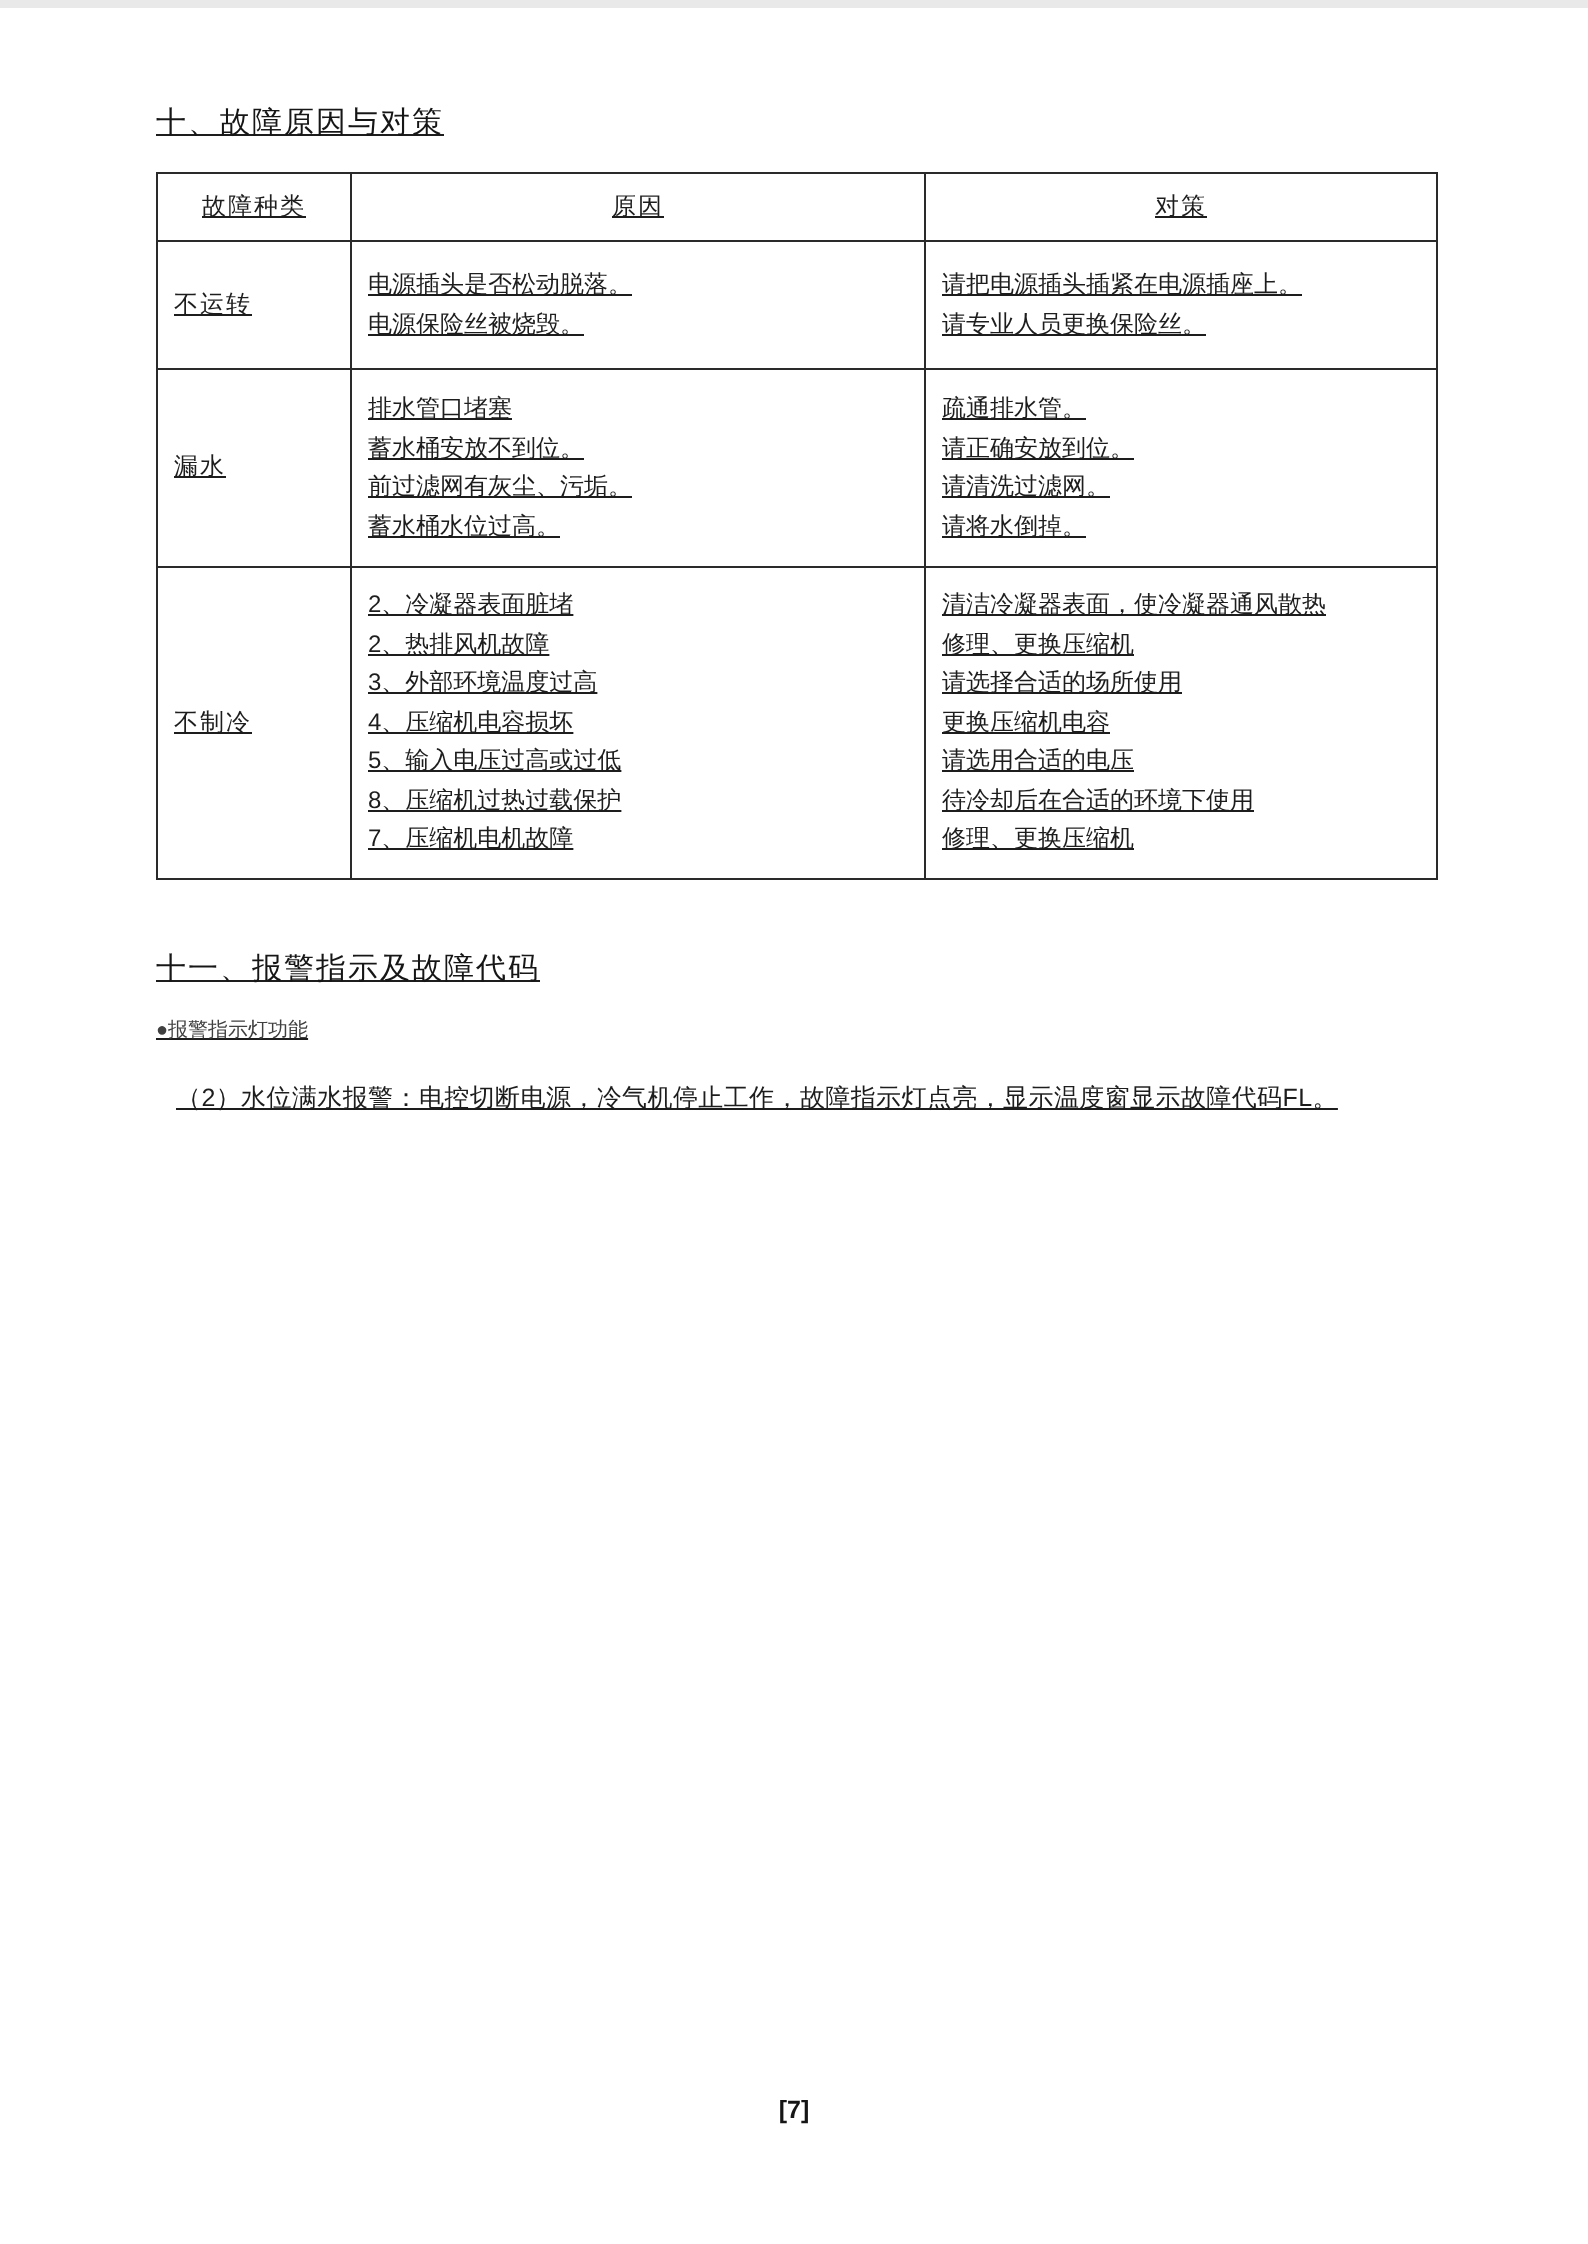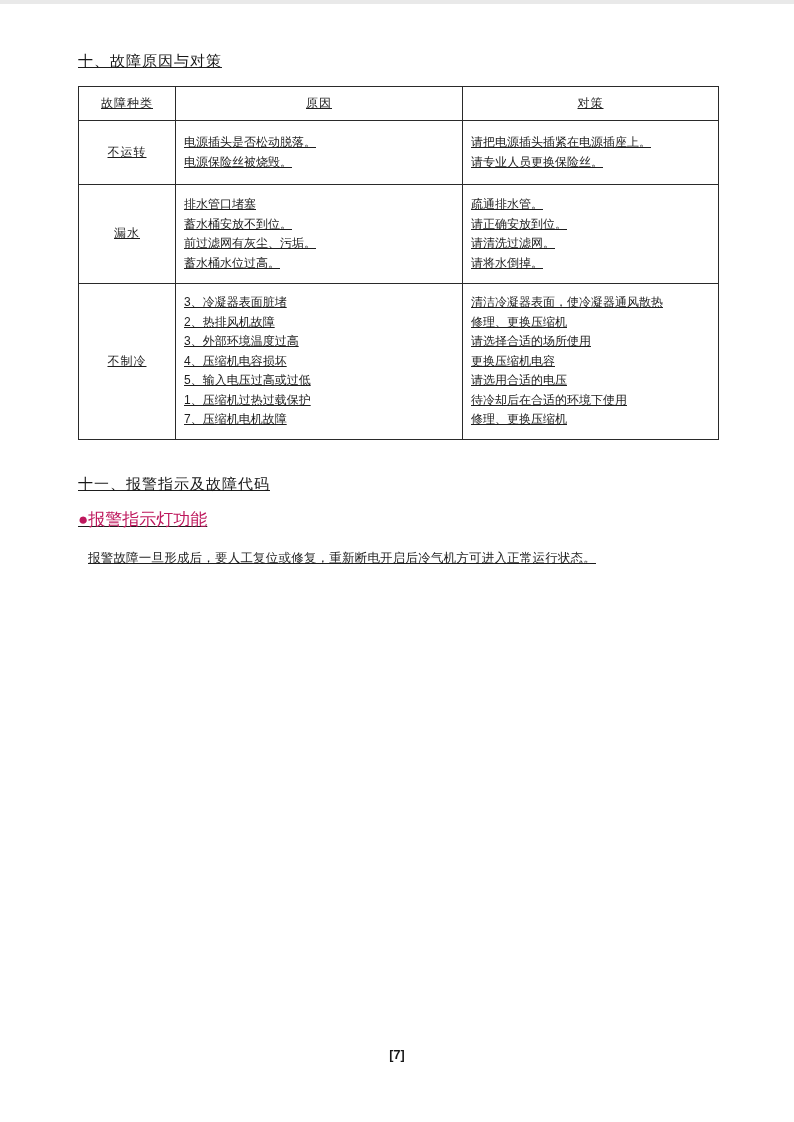--- a/index.html
+++ b/index.html
@@ -37,34 +37,34 @@
     font-size: 12px;
     line-height: 19.5px;
     vertical-align: middle;
     padding: 9px 8px;
     box-sizing: border-box;
   }
   .fault-table col.c-type  { width: 97px; }
   .fault-table col.c-cause { width: 287px; }
   .fault-table col.c-fix   { width: 256px; }
   .fault-table th { height: 34px; text-align: center; padding: 4px 2px; letter-spacing: 1px; }
-  .cell-type { text-align: center; letter-spacing: 1px; }
+  .cell-type { text-align: left; letter-spacing: 1px; }
   .cell-cause { padding-left: 12px; }
   .cell-fix   { padding-left: 9px; }
   .row-1 td { height: 64px; }
   .row-2 td { height: 99px; }
   .row-3 td { height: 147px; }
   .cell-line { white-space: nowrap; }
 
   .sec11 { margin-top: 35px; }
   .bullet-heading {
-    font-size: 17px;
+    font-size: 10px;
     font-weight: 500;
     margin: 0;
-    color: #be185d;
+    color: #404040;
   }
   .alarm-items { margin-top: 14px; }
   .alarm-item, .alarm-note {
     font-size: 12.5px;
     line-height: 16px;
     margin: 0 0 0 10px;
     padding-top: 19px;
     white-space: nowrap;
     letter-spacing: 0.2px;
   }
@@ -132,47 +132,47 @@
           <td class="cell-fix">
             <div class="cell-line">疏通排水管。</div>
             <div class="cell-line">请正确安放到位。</div>
             <div class="cell-line">请清洗过滤网。</div>
             <div class="cell-line">请将水倒掉。</div>
           </td>
         </tr>
         <tr class="row-3">
           <td class="cell-type">不制冷</td>
           <td class="cell-cause">
-            <div class="cell-line">3、冷凝器表面脏堵</div>
+            <div class="cell-line">2、冷凝器表面脏堵</div>
             <div class="cell-line">2、热排风机故障</div>
             <div class="cell-line">3、外部环境温度过高</div>
             <div class="cell-line">4、压缩机电容损坏</div>
             <div class="cell-line">5、输入电压过高或过低</div>
-            <div class="cell-line">1、压缩机过热过载保护</div>
+            <div class="cell-line">8、压缩机过热过载保护</div>
             <div class="cell-line">7、压缩机电机故障</div>
           </td>
           <td class="cell-fix">
             <div class="cell-line">清洁冷凝器表面，使冷凝器通风散热</div>
             <div class="cell-line">修理、更换压缩机</div>
             <div class="cell-line">请选择合适的场所使用</div>
             <div class="cell-line">更换压缩机电容</div>
             <div class="cell-line">请选用合适的电压</div>
             <div class="cell-line">待冷却后在合适的环境下使用</div>
             <div class="cell-line">修理、更换压缩机</div>
           </td>
         </tr>
       </tbody>
     </table>
 
     <div class="sec11">
       <h2 class="section-title">十一、报警指示及故障代码</h2>
 
       <div class="alarm-items">
         <p class="bullet-heading">●报警指示灯功能</p>
-        <p class="alarm-note">报警故障一旦形成后，要人工复位或修复，重新断电开启后冷气机方可进入正常运行状态。</p>
+        <p class="alarm-item">（2）水位满水报警：电控切断电源，冷气机停止工作，故障指示灯点亮，显示温度窗显示故障代码FL。</p>
       </div>
 
     </div>
 
   </div>
 
   <div class="page-footer">[7]</div>
 </div>
 
 </body></html>

